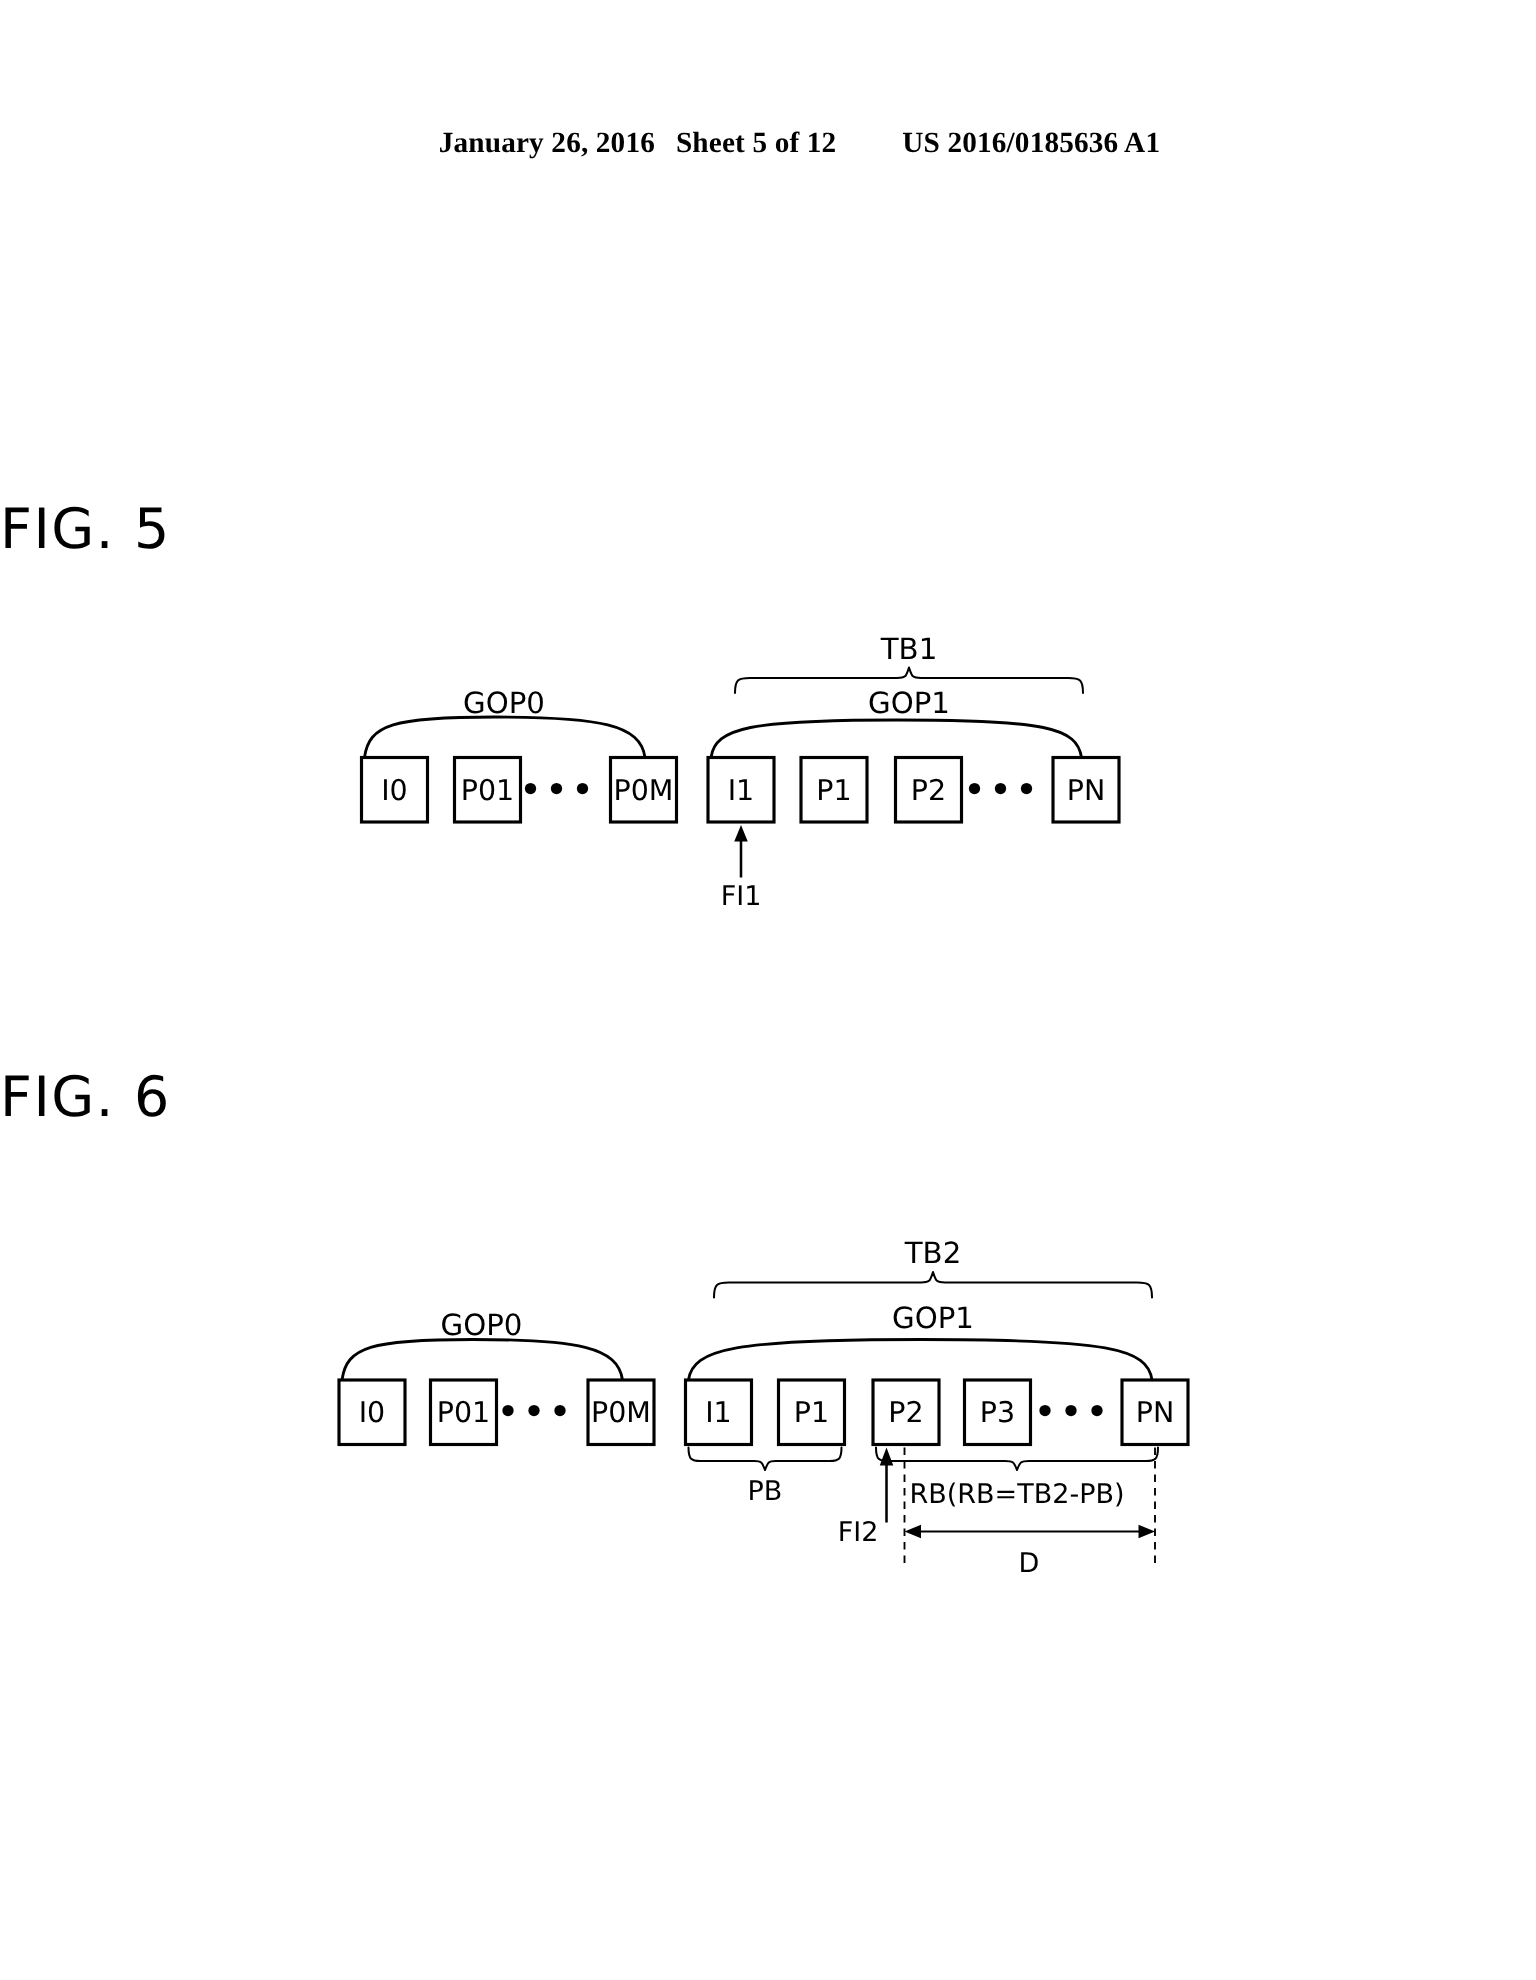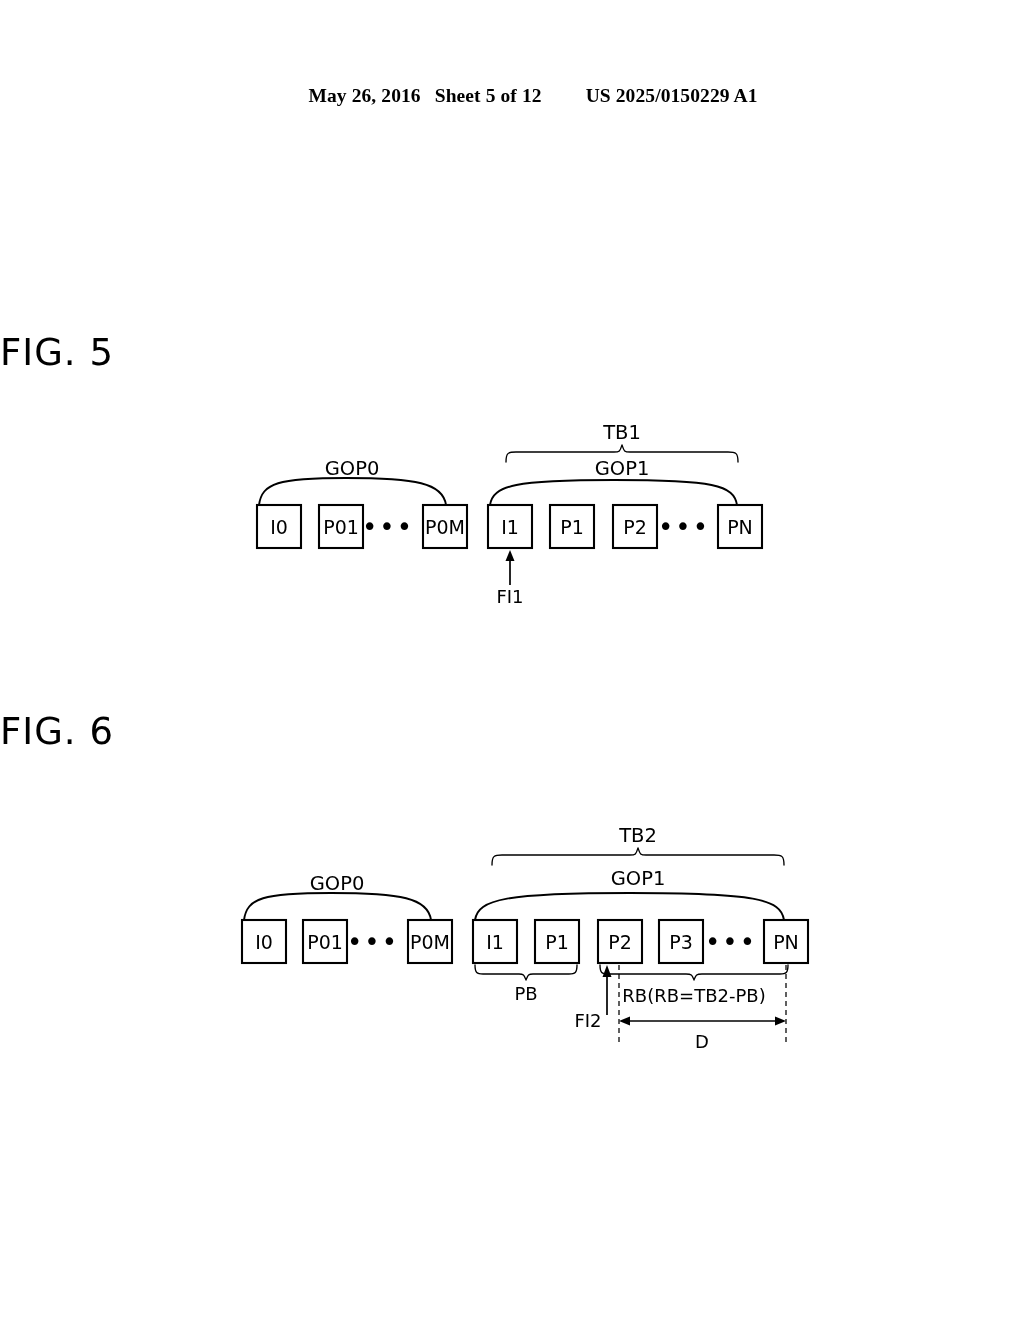--- a/index.html
+++ b/index.html
@@ -45,21 +45,21 @@
     font-size: 37px;
     font-weight: 400;
     letter-spacing: 1px;
   }
   #fig5-title { top: 331px; }
   #fig6-title { top: 710px; }
 
   
   .figure {
     position: absolute;
-    left: 16px;
+    left: 0;
     width: 843px;
     text-decoration: underline;
   }
   #figure5 { top: 400px; height: 230px; }
   #figure6 { top: 820px; height: 250px; margin-left: 16px; }
 
   .figure svg {
     display: block;
     width: 1024px;
   }
@@ -124,23 +124,23 @@
     text-anchor: middle;
     dominant-baseline: middle;
     letter-spacing: 2px;
     fill: #000000;
   }
 </style>
 </head>
 <body>
 
 <div class="patent-header">
-  <span class="hdr-date">May 26, 2016</span>
+  <span class="hdr-date">January 26, 2016</span>
   <span class="hdr-sheet">Sheet 5 of 12</span>
-  <span class="hdr-number">US 2025/0150229 A1</span>
+  <span class="hdr-number">US 2016/0185636 A1</span>
 </div>
 
 <div class="fig-title" id="fig5-title">FIG. 5</div>
 
 <div class="figure" id="figure5">
   <svg viewBox="0 0 1024 230" width="1024" height="230" xmlns="http://www.w3.org/2000/svg">
 
     <g>
       <path class="brace" d="M 490 62
                              C 490 53, 492 52, 500 52

